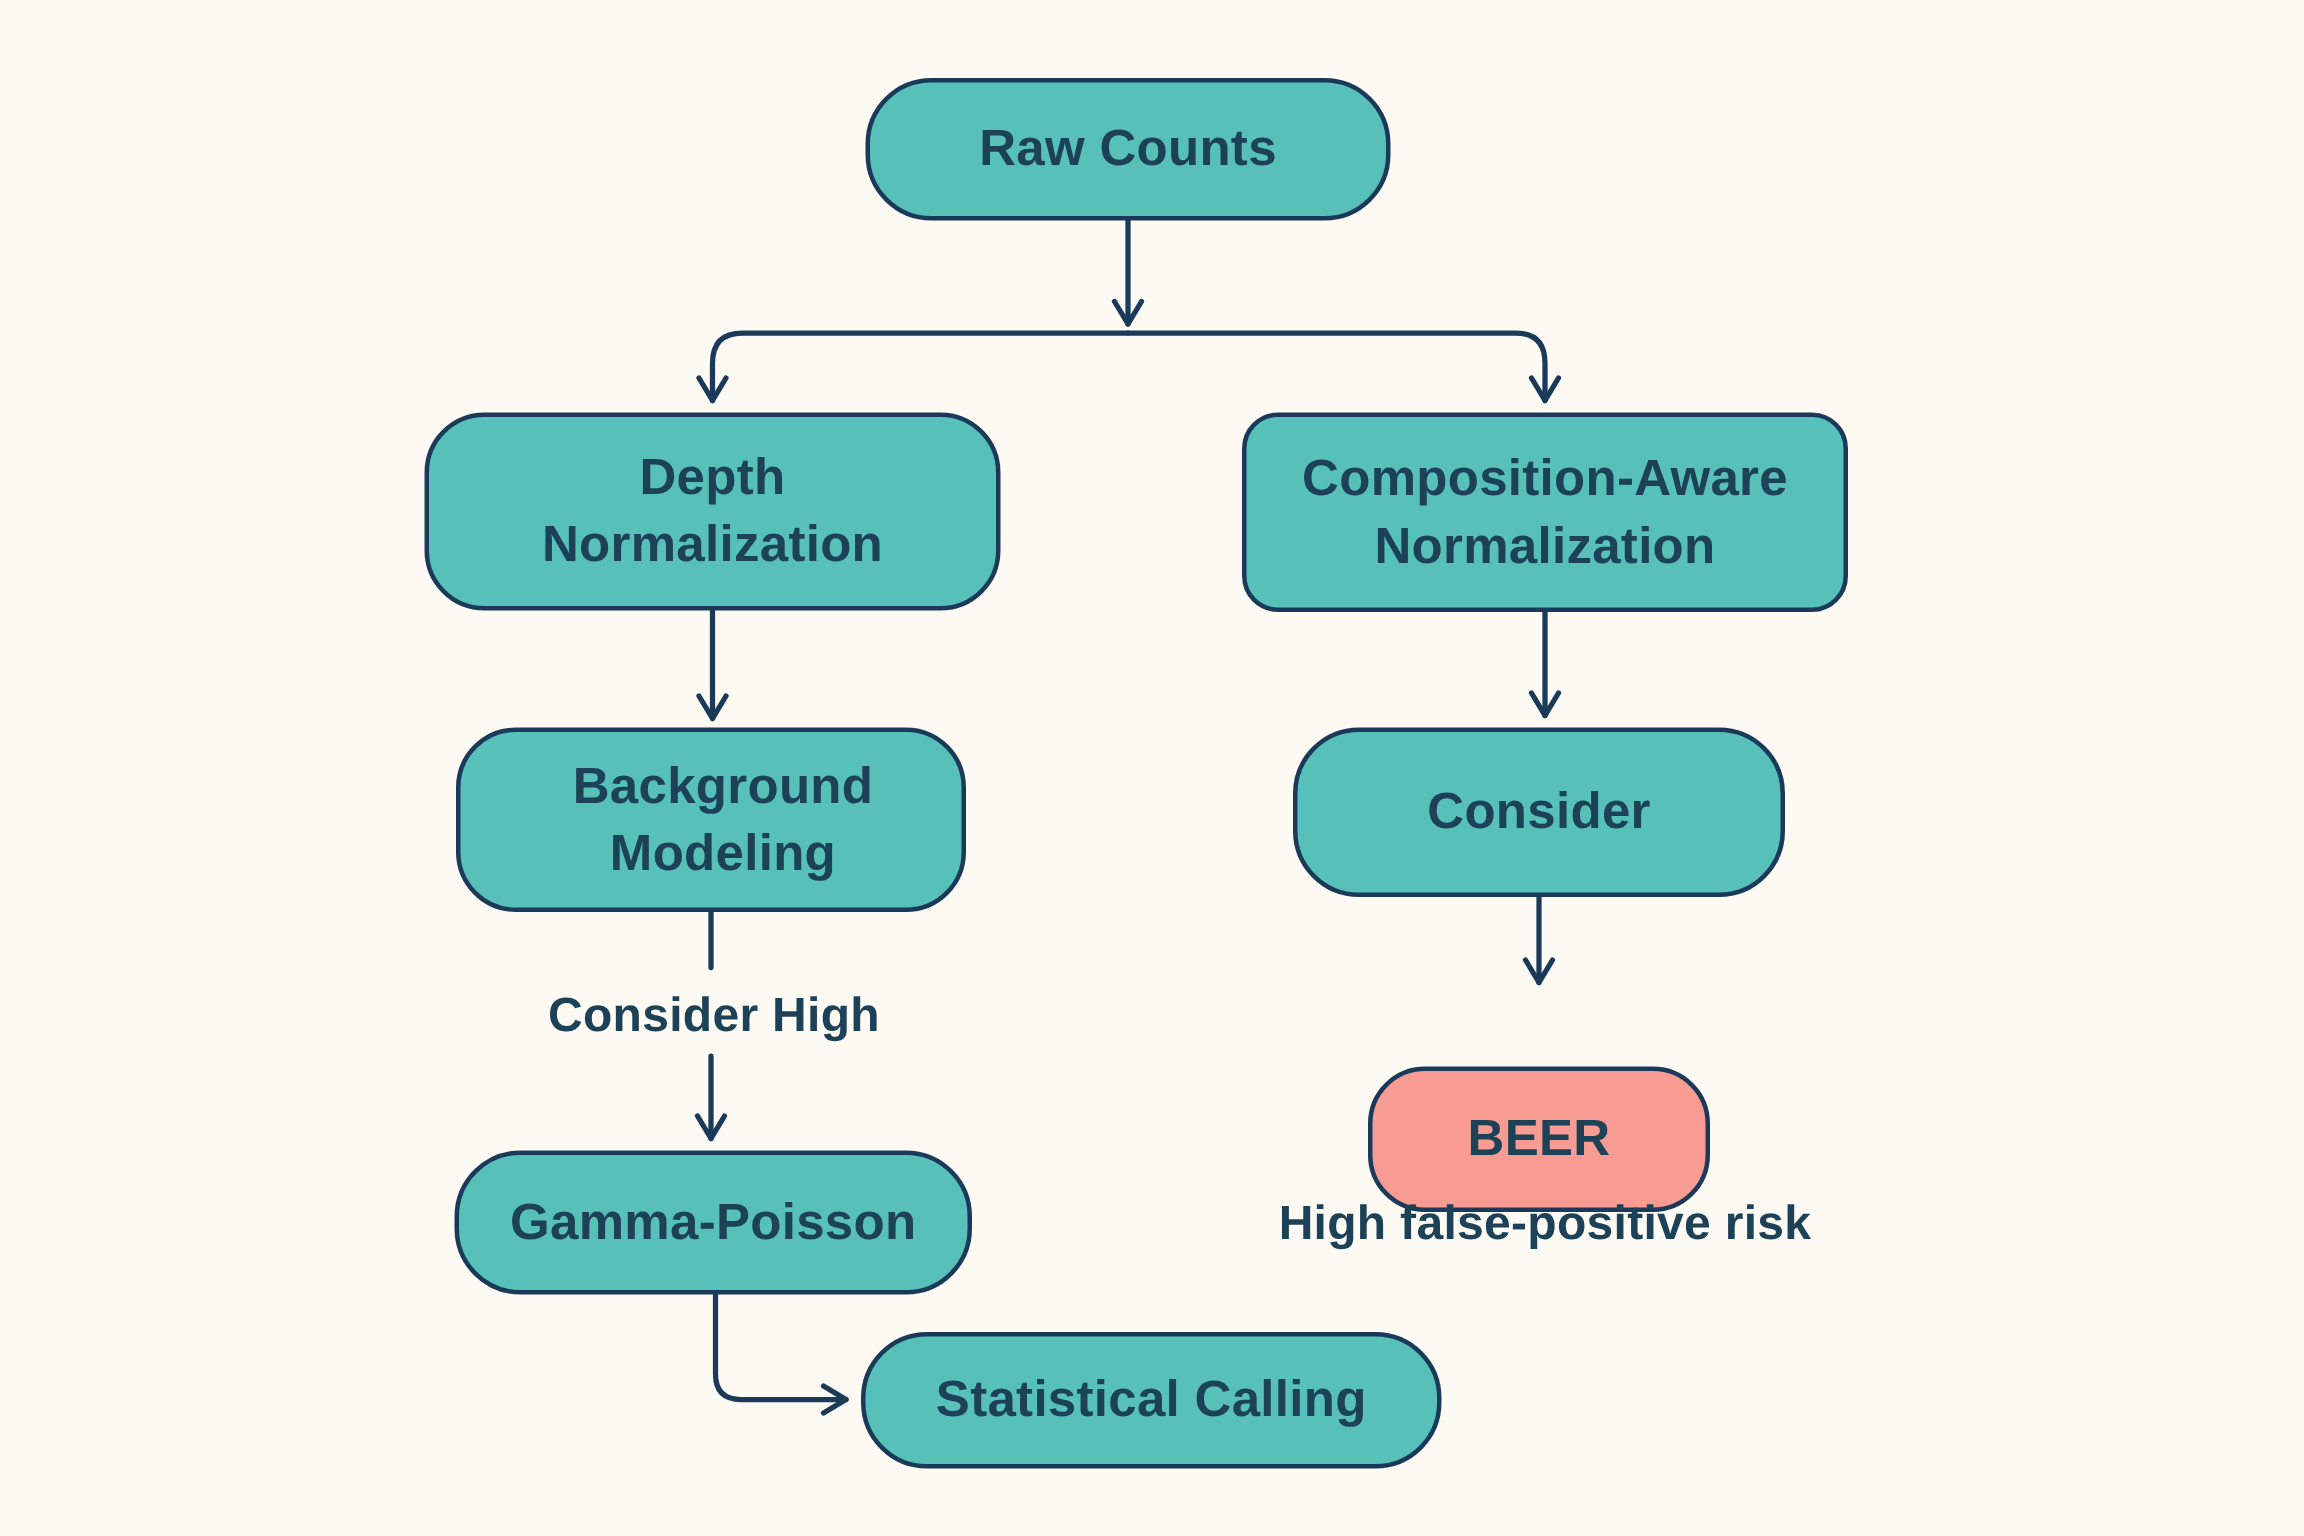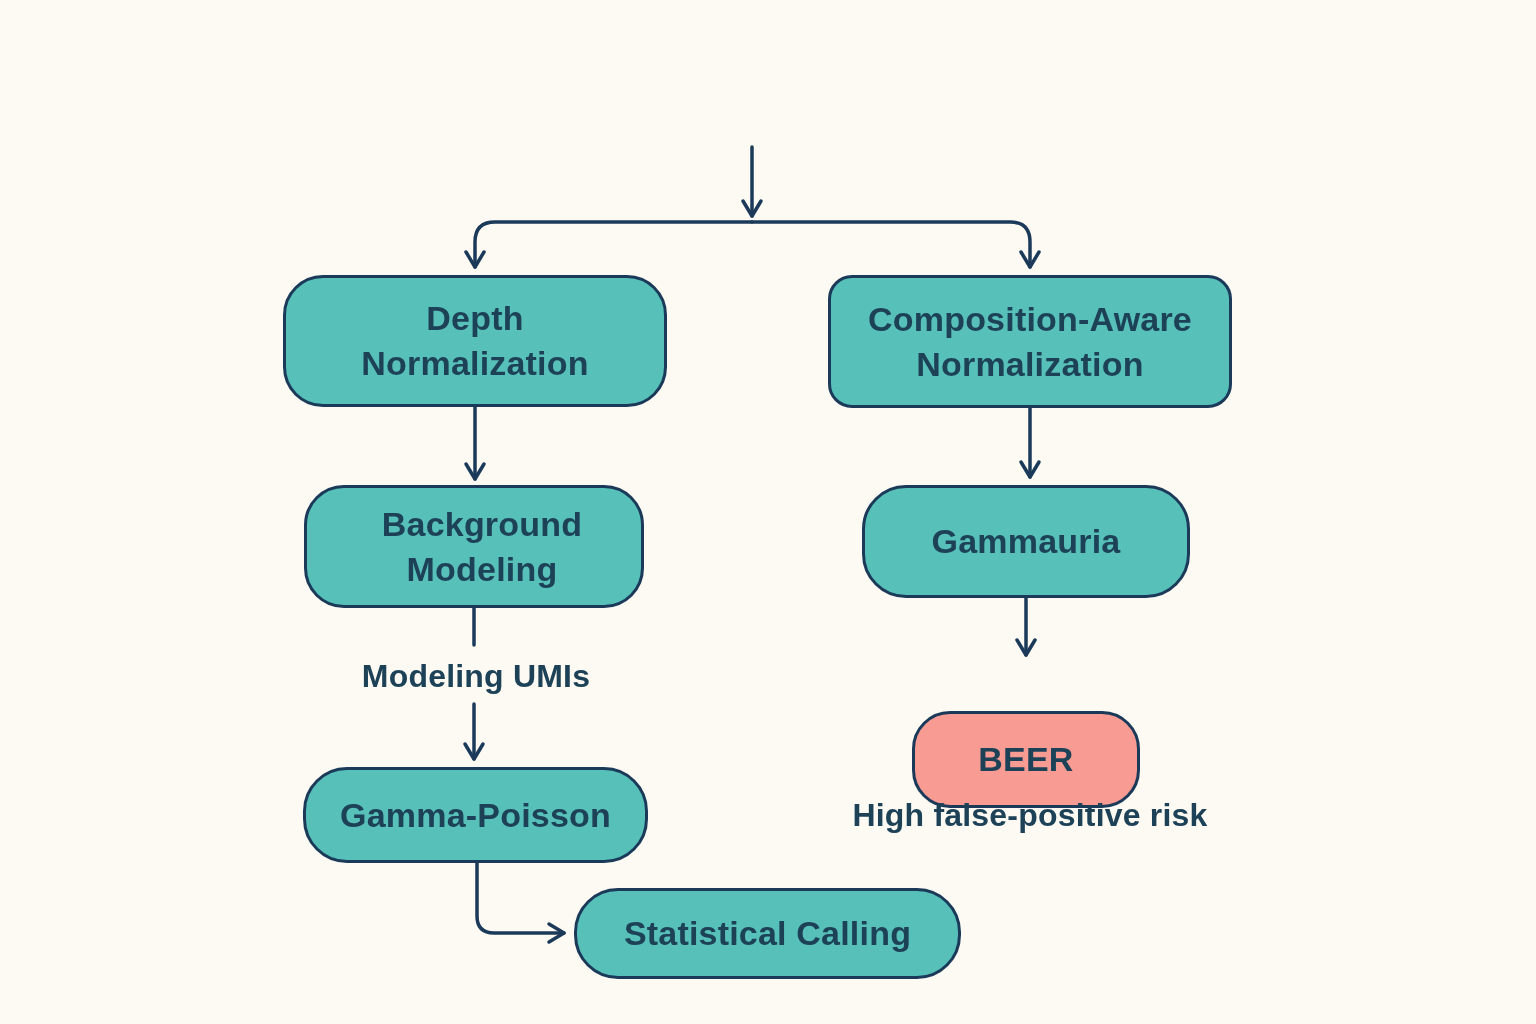--- a/index.html
+++ b/index.html
@@ -89,41 +89,44 @@
     <path class="connector" marker-end="url(#arrow)" d="M 752 222 L 495 222 Q 475 222 475 242 L 475 267"></path>
     <path class="connector" marker-end="url(#arrow)" d="M 752 222 L 1010 222 Q 1030 222 1030 242 L 1030 267"></path>
     <path class="connector" marker-end="url(#arrow)" d="M 475 407 L 475 479"></path>
     <path class="connector" d="M 474 608 L 474 645"></path>
     <path class="connector" marker-end="url(#arrow)" d="M 474 704 L 474 759"></path>
     <path class="connector" marker-end="url(#arrow)" d="M 477 863 L 477 916 Q 477 933 494 933 L 564 933"></path>
     <path class="connector" marker-end="url(#arrow)" d="M 1030 408 L 1030 477"></path>
     <path class="connector" marker-end="url(#arrow)" d="M 1026 598 L 1026 655"></path>
   </svg>
 
+  <div class="node" style="left:577px; top:52px; width:350px; height:95px;">
+    <span class="node-label">Raw Counts</span>
+  </div>
 
   <div class="node" style="left:283px; top:275px; width:384px; height:132px; border-radius:40px;">
     <span class="node-label">Depth
 Normalization</span>
   </div>
 
   <div class="node" style="left:828px; top:275px; width:404px; height:133px; border-radius:24px;">
     <span class="node-label">Composition-Aware
 Normalization</span>
   </div>
 
   <div class="node" style="left:304px; top:485px; width:340px; height:123px; border-radius:40px;padding-left:16px;">
     <span class="node-label">Background
 Modeling</span>
   </div>
 
   <div class="node" style="left:862px; top:485px; width:328px; height:113px;">
-    <span class="node-label">Gammauria</span>
+    <span class="node-label">Consider</span>
   </div>
 
-  <div class="floating-label" style="left:276px; top:655px; width:400px; height:42px;">Modeling UMIs</div>
+  <div class="floating-label" style="left:276px; top:655px; width:400px; height:42px;">Consider High</div>
 
   <div class="node" style="left:303px; top:767px; width:345px; height:96px;">
     <span class="node-label">Gamma-Poisson</span>
   </div>
 
   <div class="node warning" style="left:912px; top:663px; width:228px; height:97px;">
     <span class="node-label">BEER</span>
   </div>
 
   <div class="floating-label" style="left:805px; top:794px; width:450px; height:42px;">High false-positive risk</div>

